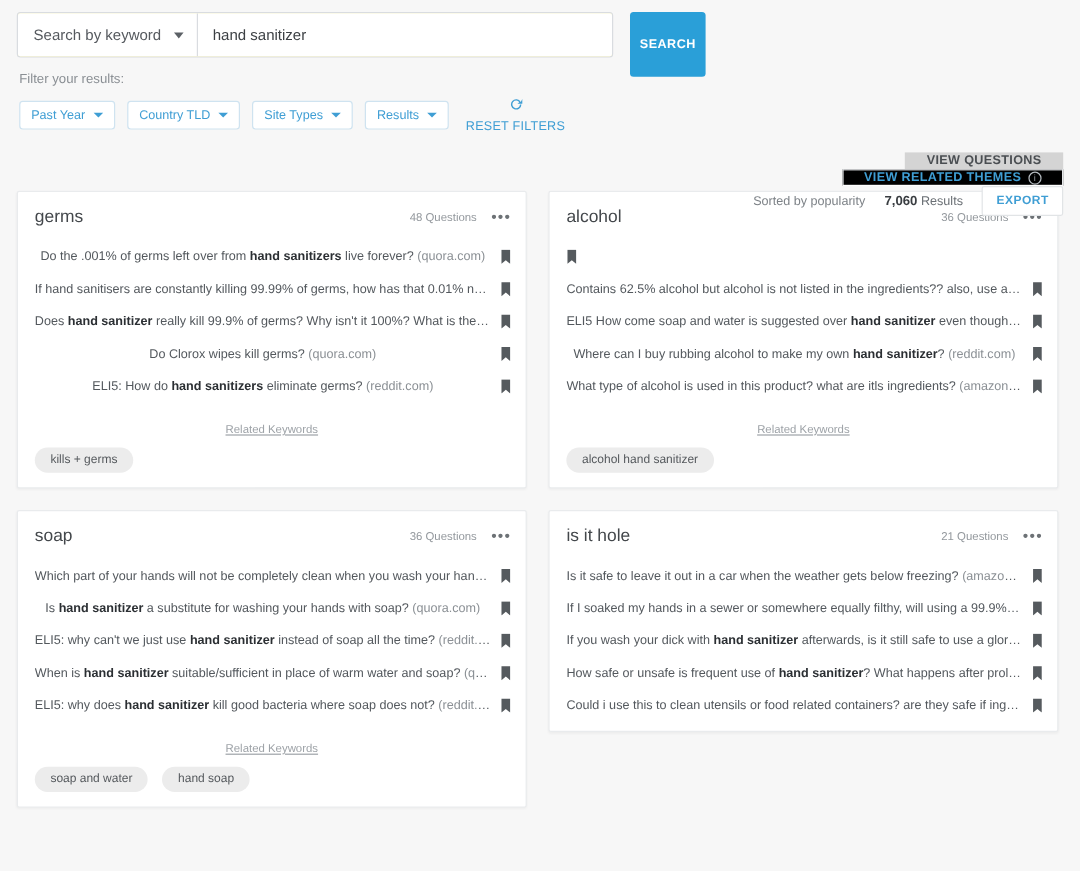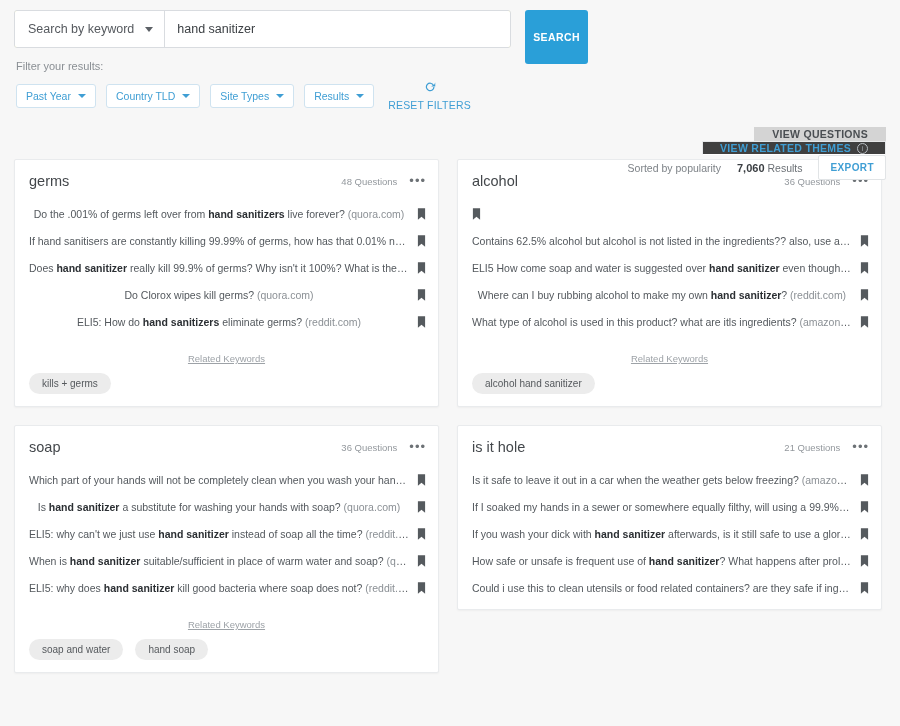--- a/index.html
+++ b/index.html
@@ -122,21 +122,21 @@
     display: flex; align-items: center; justify-content: center;
     padding: 0 17px;
     font-size: 10.5px;
     font-weight: bold;
     letter-spacing: 0.3px;
     cursor: pointer;
     border: 1px solid transparent;
   }
   .tab.active { background: #d4d4d4; color: #4a4e52; }
   .tab.inactive {
-    background: #404040; color: #3f9ed4;
+    background: #000000; color: #3f9ed4;
     border: 1px solid #e6e8ea; border-bottom-color: #fff;
     gap: 6px;
   }
   .info-circle {
     display: inline-flex; align-items: center; justify-content: center;
     width: 11px; height: 11px;
     border: 1px solid #b6bcc1; border-radius: 50%;
     font-size: 7.5px; color: #9aa0a5; font-weight: normal;
     font-style: normal;
   }

